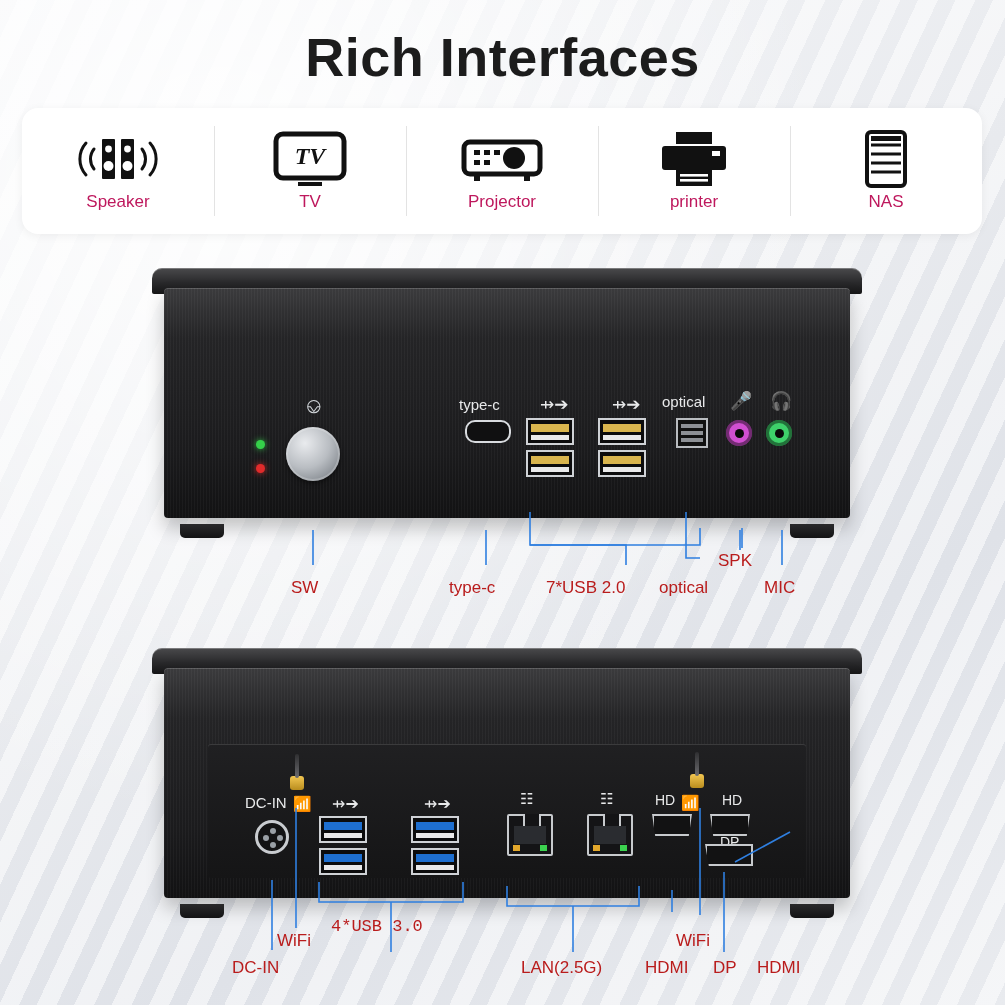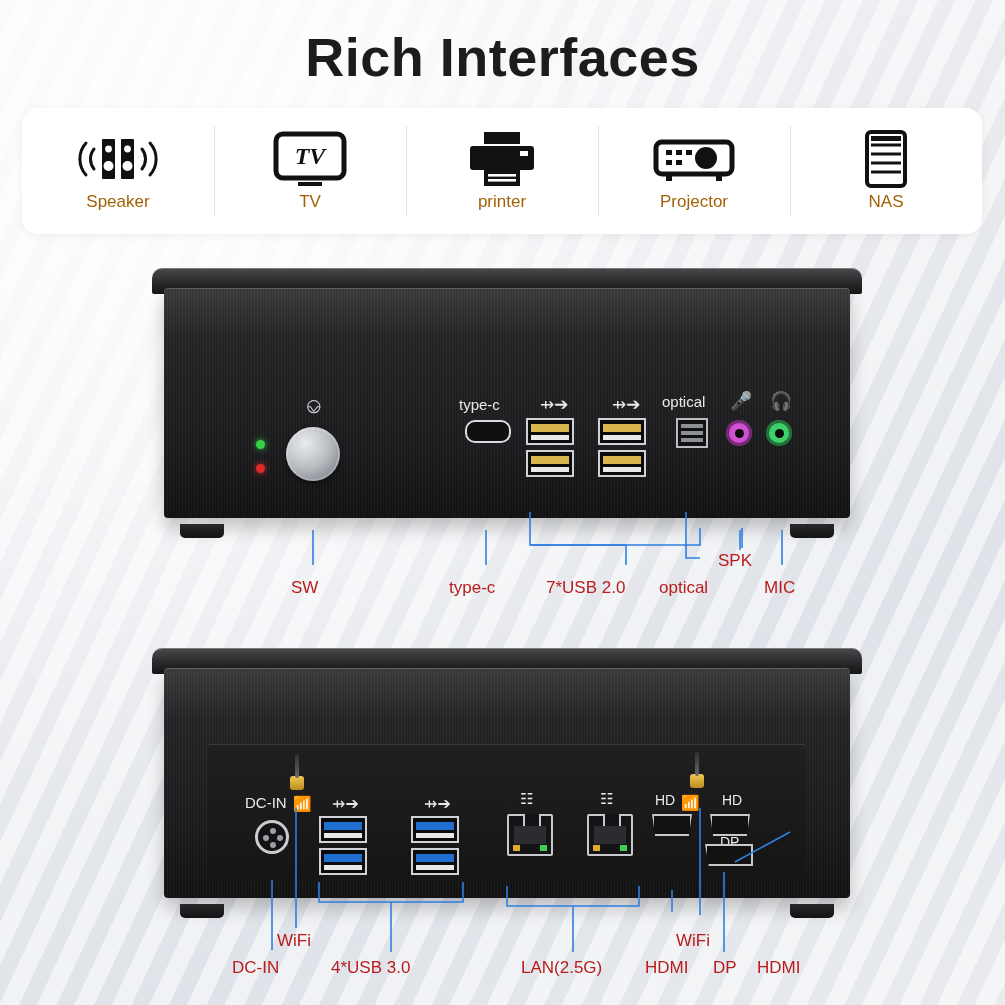--- a/index.html
+++ b/index.html
@@ -36,21 +36,21 @@
   }
   .strip-item{
     flex:1;height:100%;
     display:flex;flex-direction:column;align-items:center;justify-content:center;
     position:relative;
   }
   .strip-item + .strip-item:before{
     content:"";position:absolute;left:0;top:18px;bottom:18px;width:1px;background:#e3e3e3;
   }
   .strip-icon{height:58px;display:flex;align-items:center;justify-content:center;}
-  .strip-label{margin-top:4px;font-size:17px;color:#a16207;}
+  .strip-label{margin-top:4px;font-size:17px;color:#be185d;}
 
   
   .device{position:absolute;}
   .chassis-top{
     position:absolute;left:0;top:0;width:100%;height:26px;
     background:linear-gradient(180deg,#4a4a4c 0%,#2a2a2c 55%,#161617 100%);
     border-radius:10px 10px 2px 2px;
     box-shadow:inset 0 1px 0 rgba(255,255,255,.28);
   }
   .chassis-body{
@@ -175,55 +175,55 @@
 
   <div class="strip-item">
     <div class="strip-icon">
       <svg width="92" height="58" viewBox="0 0 92 58">
         <rect x="12" y="4" width="68" height="44" rx="7" fill="none" stroke="#111" stroke-width="5"></rect>
         <text x="46" y="34" font-family="Liberation Serif, serif" font-size="24" font-weight="bold" font-style="italic" text-anchor="middle" fill="#111">TV</text>
         <rect x="34" y="52" width="24" height="4" fill="#111"></rect>
       </svg>
     </div>
     <div class="strip-label">TV</div>
-  </div>
-
-  <div class="strip-item">
-    <div class="strip-icon">
-      <svg width="80" height="58" viewBox="0 0 80 58">
-        <rect x="22" y="2" width="36" height="12" fill="#111"></rect>
-        <rect x="8" y="16" width="64" height="24" rx="3" fill="#111"></rect>
-        <rect x="58" y="21" width="8" height="5" fill="#fff"></rect>
-        <rect x="22" y="40" width="36" height="16" fill="#111"></rect>
-        <g fill="#fff">
-          <rect x="26" y="44" width="28" height="2.6"></rect>
-          <rect x="26" y="49" width="28" height="2.6"></rect>
-        </g>
-      </svg>
-    </div>
-    <div class="strip-label">printer</div>
   </div>
 
   <div class="strip-item">
     <div class="strip-icon">
       <svg width="100" height="58" viewBox="0 0 100 58">
         <rect x="12" y="12" width="76" height="32" rx="6" fill="none" stroke="#111" stroke-width="5"></rect>
         <circle cx="62" cy="28" r="11" fill="#111"></circle>
         <g fill="#111">
           <rect x="22" y="20" width="6" height="5"></rect>
             <rect x="32" y="20" width="6" height="5"></rect>
           <rect x="42" y="20" width="6" height="5"></rect>
           <rect x="22" y="30" width="6" height="5"></rect>
             <rect x="32" y="30" width="6" height="5"></rect>
         </g>
         <rect x="22" y="44" width="6" height="7" fill="#111"></rect>
         <rect x="72" y="44" width="6" height="7" fill="#111"></rect>
       </svg>
     </div>
     <div class="strip-label">Projector</div>
+  </div>
+
+  <div class="strip-item">
+    <div class="strip-icon">
+      <svg width="80" height="58" viewBox="0 0 80 58">
+        <rect x="22" y="2" width="36" height="12" fill="#111"></rect>
+        <rect x="8" y="16" width="64" height="24" rx="3" fill="#111"></rect>
+        <rect x="58" y="21" width="8" height="5" fill="#fff"></rect>
+        <rect x="22" y="40" width="36" height="16" fill="#111"></rect>
+        <g fill="#fff">
+          <rect x="26" y="44" width="28" height="2.6"></rect>
+          <rect x="26" y="49" width="28" height="2.6"></rect>
+        </g>
+      </svg>
+    </div>
+    <div class="strip-label">printer</div>
   </div>
 
   <div class="strip-item">
     <div class="strip-icon">
       <svg width="70" height="58" viewBox="0 0 70 58">
         <rect x="16" y="2" width="38" height="54" rx="4" fill="none" stroke="#111" stroke-width="4"></rect>
         <g stroke="#111" stroke-width="3">
           <line x1="20" y1="15" x2="50" y2="15"></line>
           <line x1="20" y1="24" x2="50" y2="24"></line>
           <line x1="20" y1="33" x2="50" y2="33"></line>
@@ -389,18 +389,18 @@
     <path d="M700 808 L700 915"></path>
     <path d="M730 866 L770 840 L770 808" stroke="none"></path>
     <path d="M735 862 L790 832"></path>
     <path d="M730 890 L730 952" stroke="none"></path>
     <path d="M724 872 L724 952"></path>
   </g>
 </svg>
 
 <div class="callout" style="left:277px;top:931px;">WiFi</div>
 <div class="callout" style="left:232px;top:958px;">DC-IN</div>
-<div class="callout" style="left:331px;top:958px;">4*USB 3.0</div>
+<div class="callout" style="left:331px;top:917px;font-family:Liberation Mono, monospace;">4*USB 3.0</div>
 <div class="callout" style="left:521px;top:958px;">LAN(2.5G)</div>
 <div class="callout" style="left:645px;top:958px;">HDMI</div>
 <div class="callout" style="left:676px;top:931px;">WiFi</div>
 <div class="callout" style="left:713px;top:958px;">DP</div>
 <div class="callout" style="left:757px;top:958px;">HDMI</div>
 
 </body></html>

